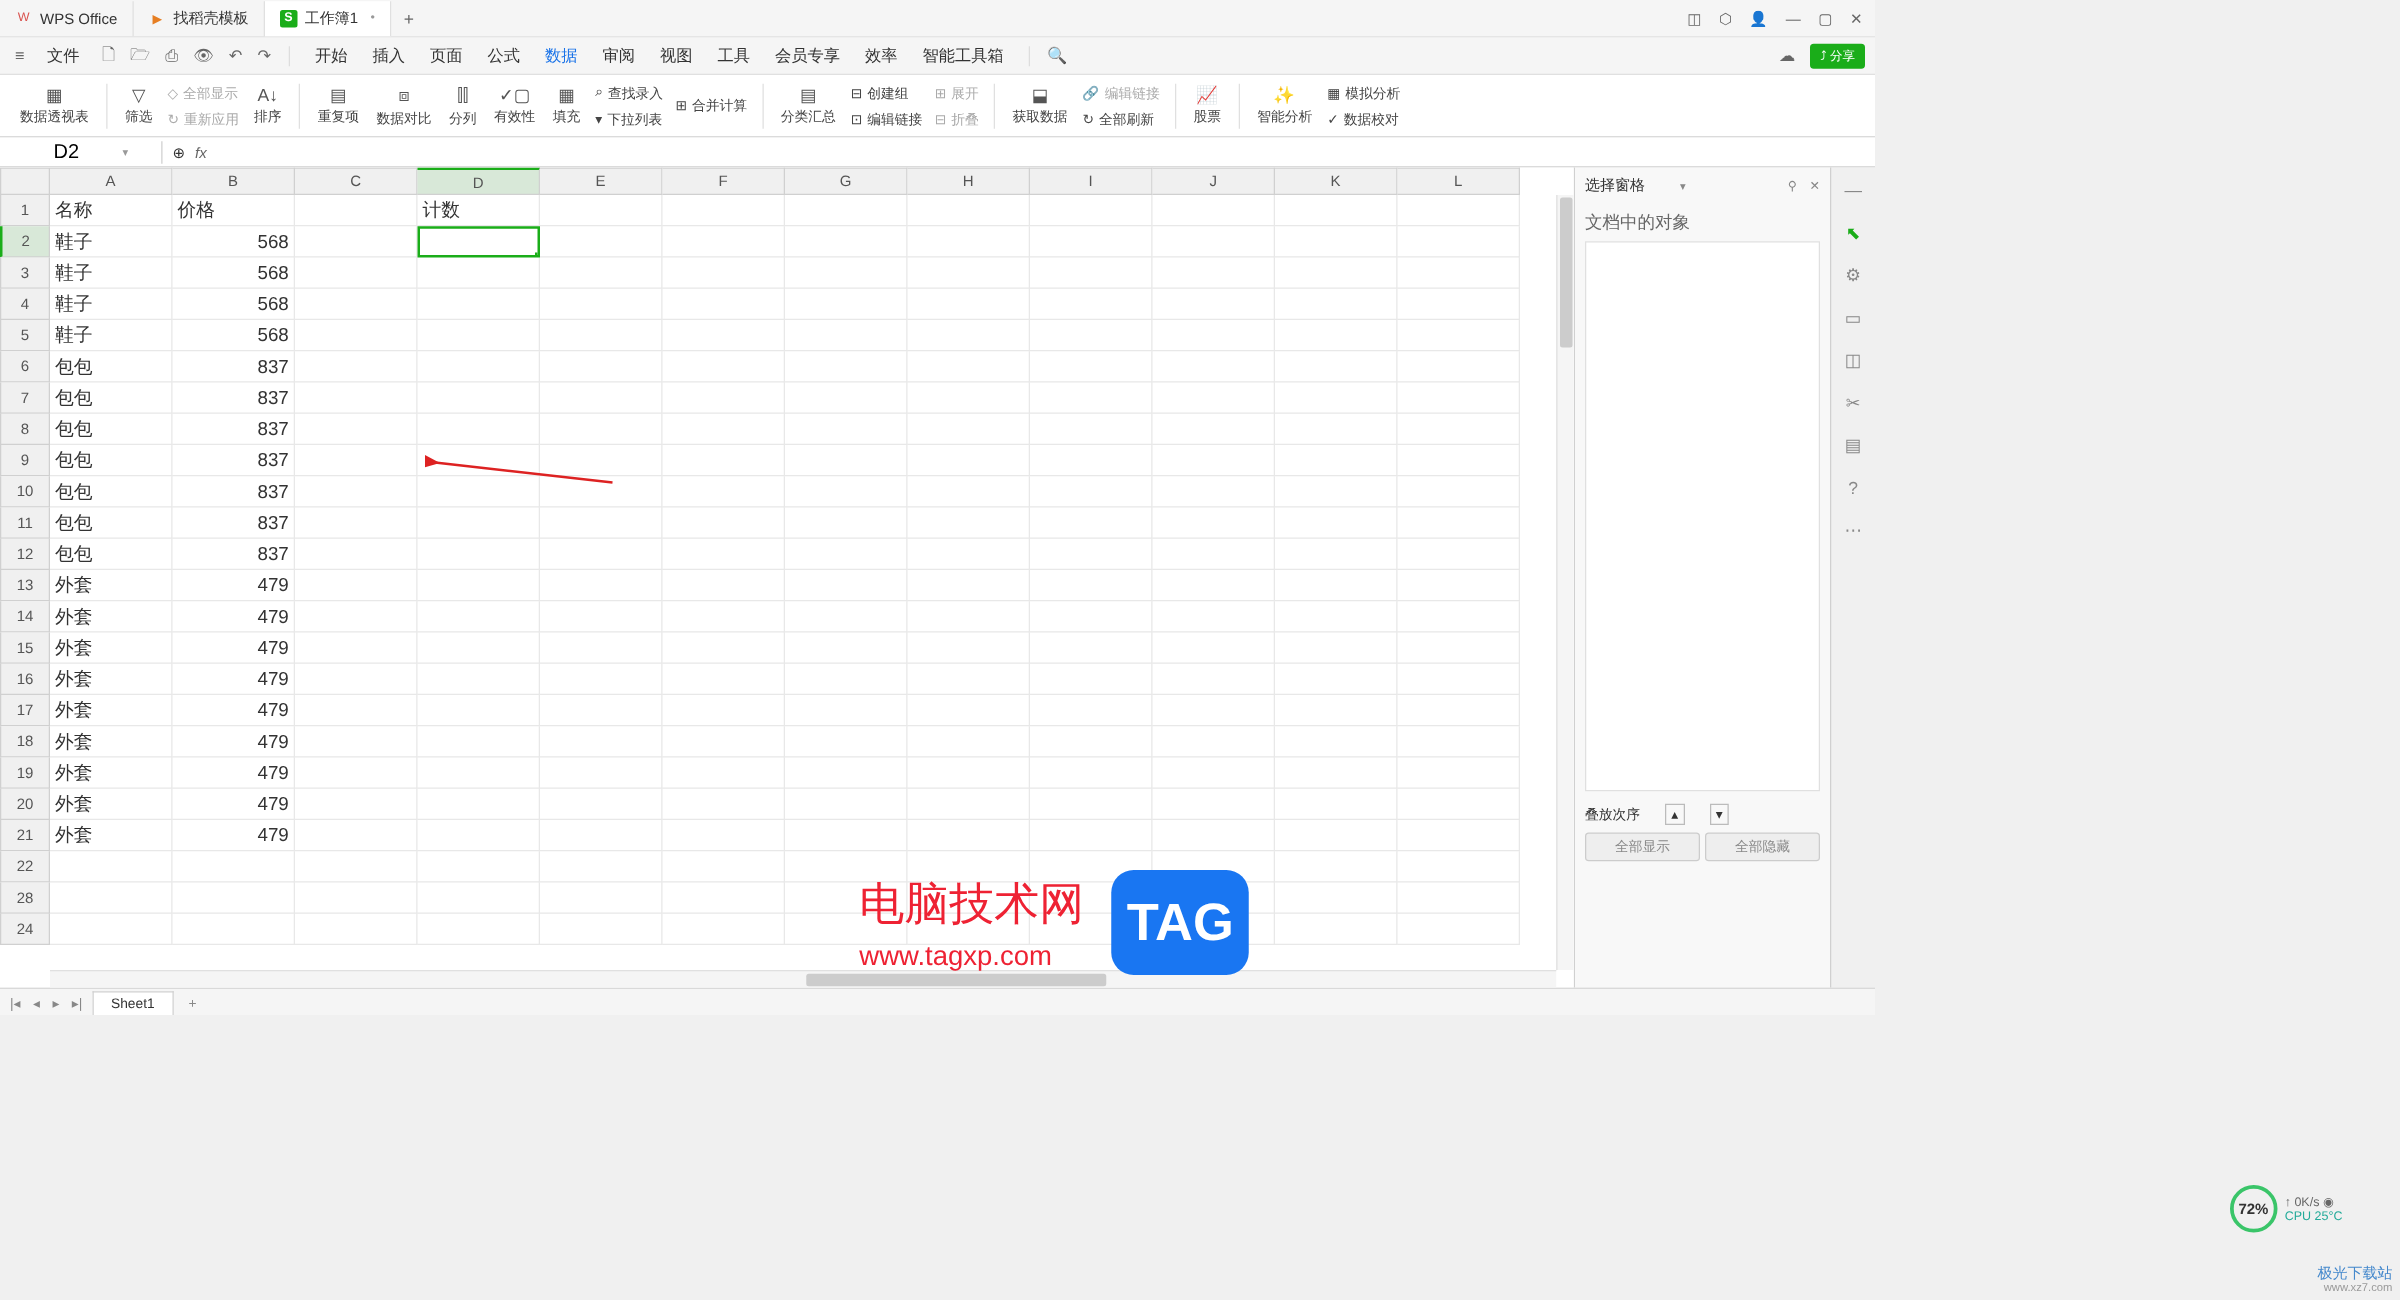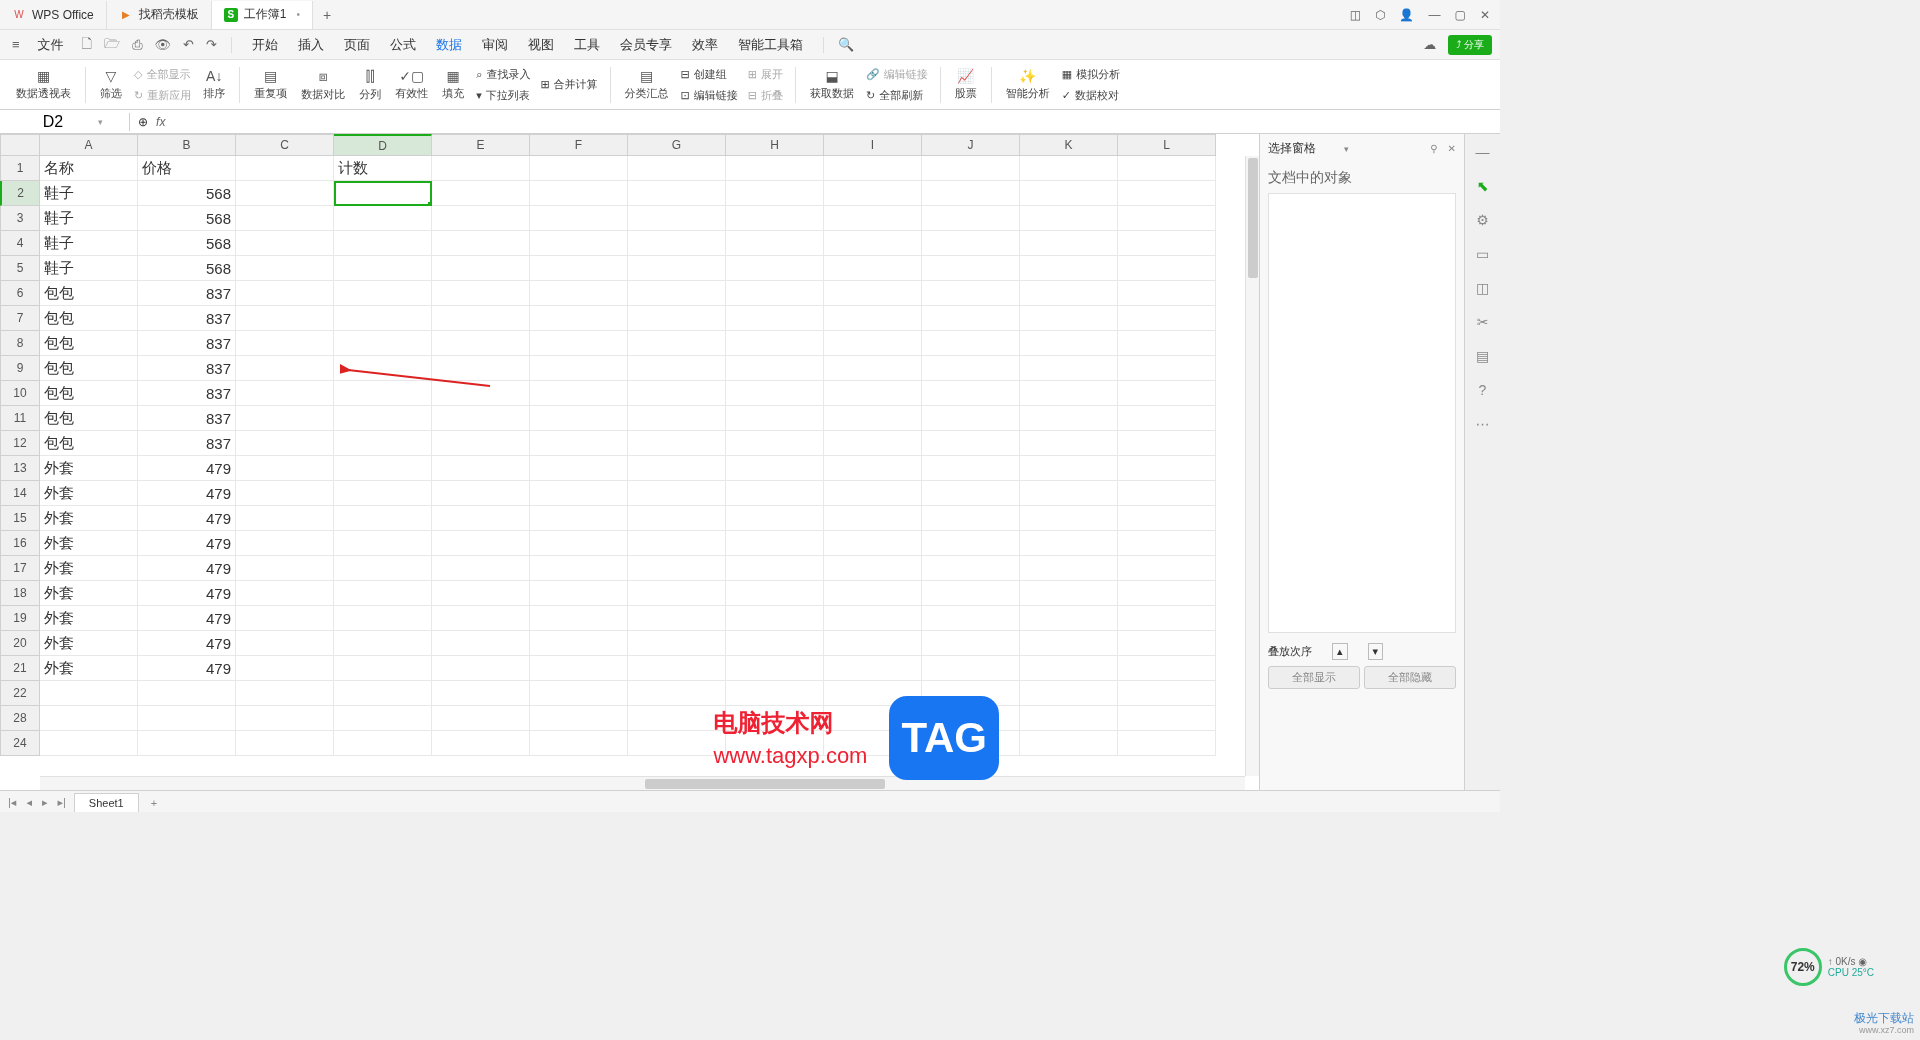--- a/index.html
+++ b/index.html
@@ -59,21 +59,21 @@
 .cell { border-right: 1px solid #e8e8e8; border-bottom: 1px solid #e8e8e8; height: 25px; padding: 2px 4px; display: flex; align-items: center; font-size: 15px; overflow: hidden; }
 .cell.num { justify-content: flex-end; }
 .cell.selected { border: 2px solid #1aad19; outline: none; position: relative; }
 .cell.selected::after { content: ''; position: absolute; right: -3px; bottom: -3px; width: 5px; height: 5px; background: #1aad19; }
 
 
 .arrow-overlay { position: absolute; top: 230px; left: 340px; pointer-events: none; }
 
 
 .watermark { position: absolute; bottom: 10px; right: 260px; pointer-events: none; }
-.wm-text { font-size: 24px; font-weight: bold; color: #e23; }
+.wm-text { font-size: 36px; font-weight: normal; color: #e23; }
 .wm-url { font-size: 22px; color: #e23; margin-top: 4px; }
 .wm-tag { display: inline-block; background: #1976f2; color: #fff; font-size: 42px; font-weight: bold; padding: 18px 12px; border-radius: 18px; margin-left: 10px; }
 
 
 .vscroll { position: absolute; right: 0; top: 22px; width: 14px; bottom: 14px; background: #f5f5f5; border-left: 1px solid #e0e0e0; }
 .vscroll-thumb { background: #ccc; width: 10px; margin: 2px; height: 120px; border-radius: 2px; }
 .hscroll { position: absolute; bottom: 0; left: 40px; right: 14px; height: 14px; background: #f5f5f5; border-top: 1px solid #e0e0e0; }
 .hscroll-thumb { background: #ccc; height: 10px; margin: 2px; width: 240px; border-radius: 2px; position: absolute; left: 50%; }
 
 

